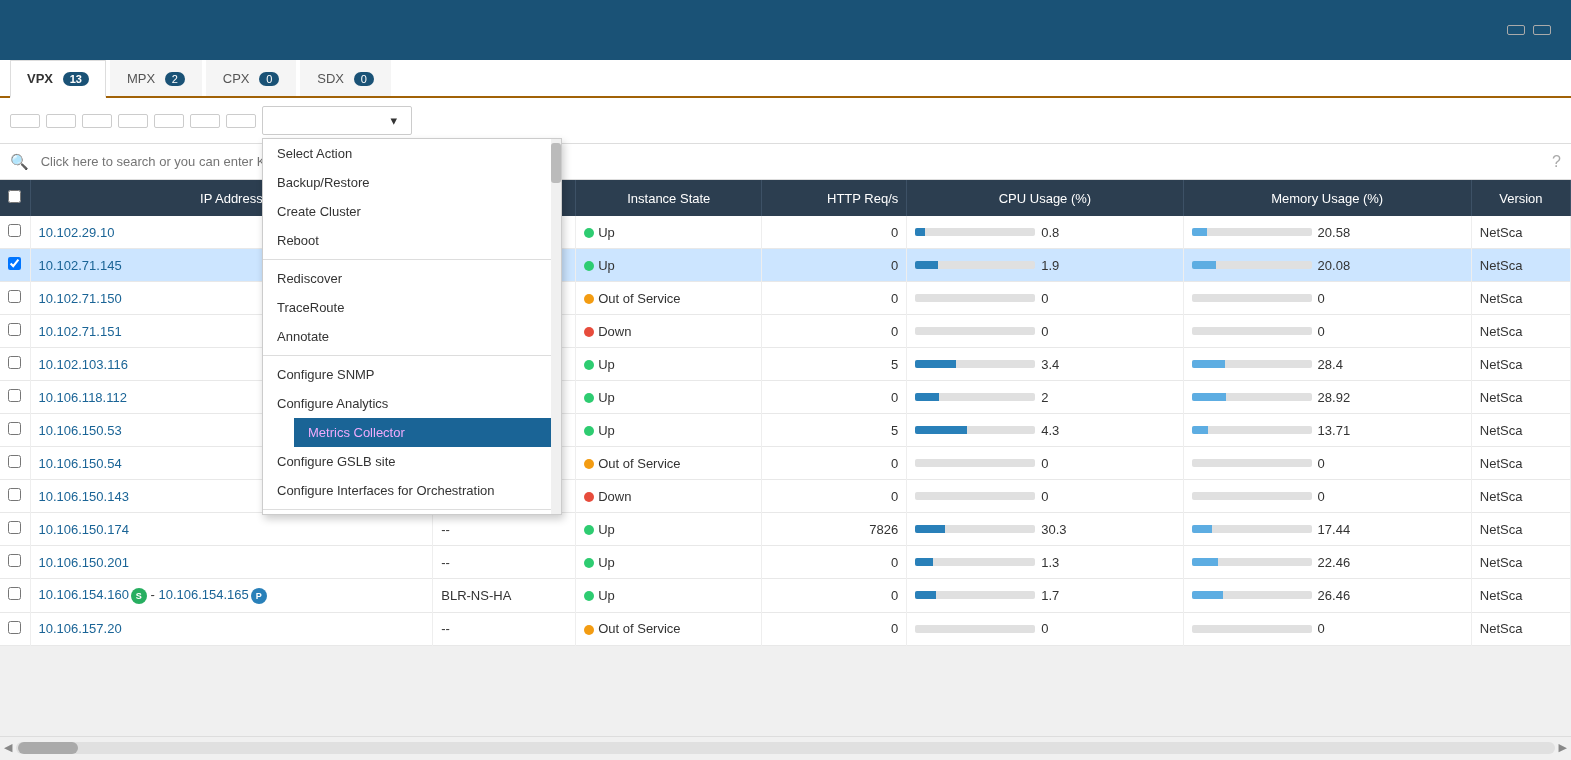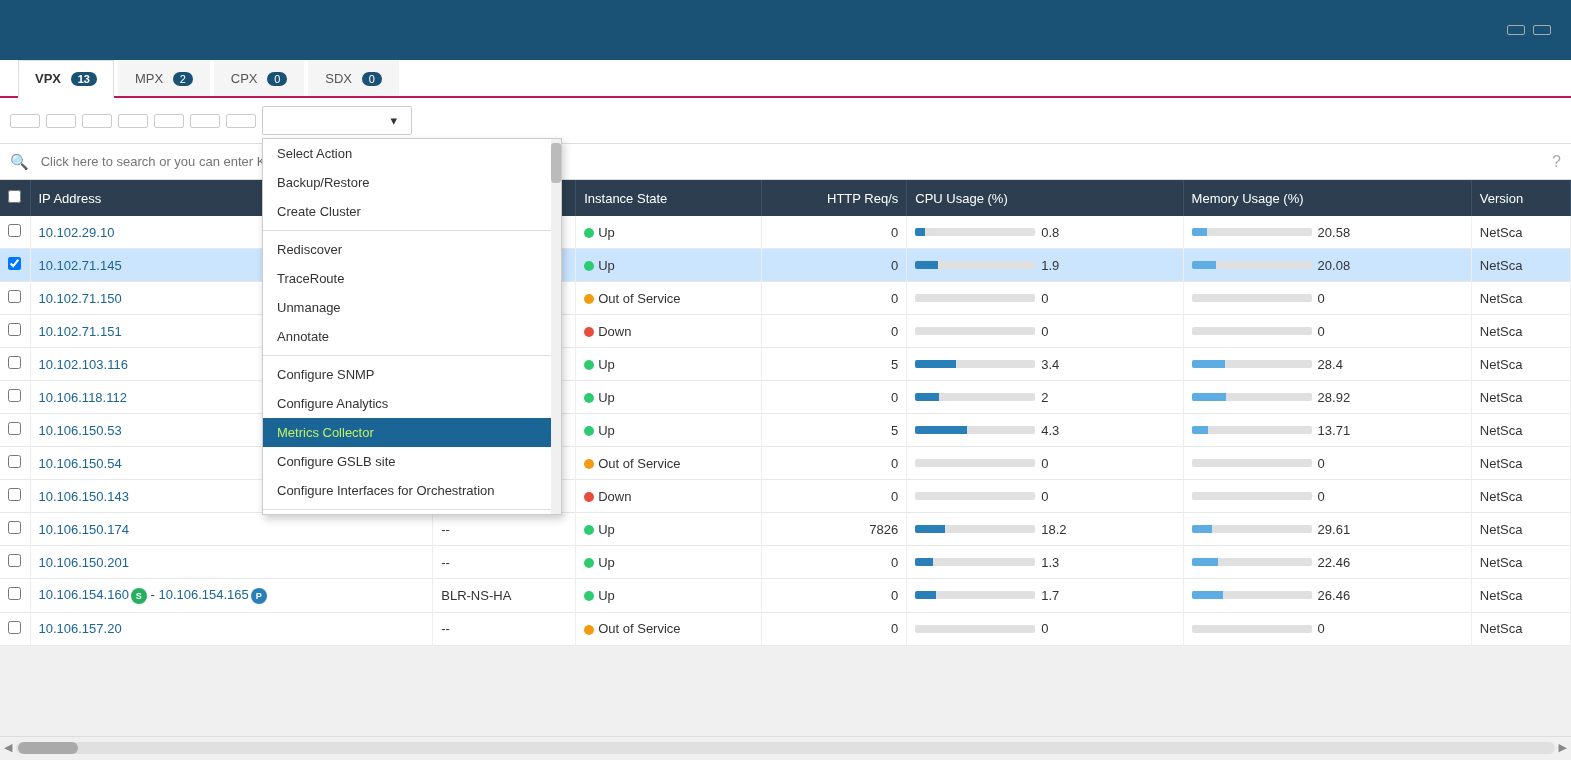--- a/index.html
+++ b/index.html
@@ -5,63 +5,63 @@
     * { box-sizing: border-box; margin: 0; padding: 0; }
     body { font-family: Arial, sans-serif; font-size: 13px; background: #f0f0f0; color: #333; overflow: hidden; width: 1571px; height: 760px; }
 
     
     .header { background: #1a5276; color: white; padding: 10px 20px; display: flex; align-items: center; justify-content: space-between; height: 60px; }
     .header-title { font-size: 22px; font-weight: bold; color: white; }
     .header-actions { display: flex; gap: 8px; align-items: center; }
     .header-icon-btn { background: transparent; border: 1px solid #aaa; color: white; padding: 4px 8px; cursor: pointer; font-size: 16px; border-radius: 2px; }
 
     
-    .tabs-bar { background: white; border-bottom: 2px solid #be185d; padding: 0 18px; display: flex; align-items: flex-end; text-align: center; }
+    .tabs-bar { background: white; border-bottom: 2px solid #a16207; padding: 0 10px; display: flex; align-items: flex-end; text-align: center; }
     .tab { padding: 10px 16px; cursor: pointer; border: 1px solid transparent; border-bottom: none; margin-right: 4px; font-size: 13px; color: #555; background: #f5f5f5; }
     .tab.active { background: white; border-color: #ddd; border-bottom: 2px solid white; color: #333; font-weight: bold; margin-bottom: -2px; }
     .tab-badge { background: #1a5276; color: white; border-radius: 10px; padding: 1px 7px; font-size: 11px; margin-left: 6px; }
 
     
     .toolbar { background: white; padding: 8px 10px; border-bottom: 1px solid #ddd; display: flex; align-items: center; gap: 6px; }
     .toolbar-btn { padding: 6px 14px; border: 1px solid #ccc; background: white; cursor: pointer; border-radius: 2px; font-size: 13px; color: #333; }
     .toolbar-btn.disabled { color: #aaa; cursor: default; }
     .select-action-btn { padding: 6px 14px; border: 1px solid #ccc; background: white; cursor: pointer; border-radius: 2px; font-size: 13px; color: #333; display: flex; align-items: center; gap: 8px; min-width: 150px; justify-content: space-between; }
     .gear-btn { margin-left: auto; background: transparent; border: none; cursor: pointer; font-size: 18px; color: #555; }
 
     
     .search-bar { background: white; padding: 6px 10px; border-bottom: 1px solid #ddd; display: flex; align-items: center; gap: 8px; }
     .search-input { flex: 1; border: none; outline: none; font-size: 13px; color: #999; padding: 4px; }
     .search-help { color: #aaa; font-size: 16px; cursor: pointer; }
 
     
     .table-container { overflow-x: auto; overflow-y: auto; height: calc(760px - 60px - 44px - 44px - 34px - 22px); position: relative; }
     table { width: 100%; border-collapse: collapse; background: white; min-width: 1500px; }
     thead tr { background: #2c3e50; color: white; }
-    thead th { padding: 10px 8px; text-align: left; font-size: 13px; font-weight: normal; border-right: 1px solid #3d5166; white-space: nowrap; }
+    thead th { padding: 10px 8px; text-align: center; font-size: 13px; font-weight: normal; border-right: 1px solid #3d5166; white-space: nowrap; }
     tbody tr { border-bottom: 1px solid #e8e8e8; }
     tbody tr.selected { background: #cce5ff; }
     tbody td { padding: 8px 8px; font-size: 13px; border-right: 1px solid #eee; }
     .ip-link { color: #1a6496; text-decoration: none; cursor: pointer; }
     .status-dot { display: inline-block; width: 10px; height: 10px; border-radius: 50%; margin-right: 4px; vertical-align: middle; }
     .progress-bar-cell { display: flex; align-items: center; gap: 6px; }
     .progress-bar { width: 120px; height: 8px; background: #e0e0e0; border-radius: 2px; overflow: hidden; flex-shrink: 0; }
     .progress-fill { height: 100%; background: #5dade2; }
     .progress-fill-dark { height: 100%; background: #2980b9; }
     .checkbox-col { width: 30px; text-align: center; }
 
     
     .bottom-scroll { height: 22px; background: #f0f0f0; border-top: 1px solid #ddd; display: flex; align-items: center; padding: 0 4px; overflow: hidden; }
     .scroll-track { flex: 1; height: 12px; background: #e0e0e0; border-radius: 6px; position: relative; }
     .scroll-thumb { width: 60px; height: 12px; background: #aaa; border-radius: 6px; position: absolute; left: 2px; }
 
     
     .dropdown-container { position: relative; display: inline-block; }
     .dropdown-menu { position: absolute; top: 100%; left: 0; background: white; border: 1px solid #ccc; box-shadow: 2px 4px 8px rgba(0,0,0,0.2); z-index: 1000; min-width: 290px; }
     .dropdown-menu .dropdown-item { padding: 7px 14px; cursor: pointer; font-size: 13px; color: #333; }
-    .dropdown-menu .dropdown-item.active { background: #1a6496; color: #bef264; }
+    .dropdown-menu .dropdown-item.active { background: #1a6496; color: #f0abfc; margin-left: 31px; }
     .dropdown-menu .dropdown-separator { height: 1px; background: #ddd; margin: 4px 0; }
     .dropdown-scrollbar { position: absolute; right: 0; top: 0; bottom: 0; width: 10px; background: #f0f0f0; }
     .dropdown-scroll-thumb { width: 10px; height: 40px; background: #bbb; border-radius: 3px; position: absolute; top: 4px; }
 
     .badge-s { display: inline-flex; align-items: center; justify-content: center; width: 16px; height: 16px; border-radius: 50%; font-size: 9px; font-weight: bold; background: #27ae60; color: white; margin-left: 2px; vertical-align: middle; }
     .badge-p { display: inline-flex; align-items: center; justify-content: center; width: 16px; height: 16px; border-radius: 50%; font-size: 9px; font-weight: bold; background: #2980b9; color: white; margin-left: 2px; vertical-align: middle; }
   </style>
 </head>
 <body>
 
@@ -104,24 +104,24 @@
   <div class="dropdown-container">
     <button class="select-action-btn">
       <span></span>
       <span>▾</span>
     </button>
 
     <div class="dropdown-menu" style="position:absolute; top:32px; left:0; width:300px;">
       <div class="dropdown-item">Select Action</div>
       <div class="dropdown-item">Backup/Restore</div>
       <div class="dropdown-item">Create Cluster</div>
+      <div class="dropdown-item">Reboot</div>
       <div class="dropdown-separator"></div>
       <div class="dropdown-item">Rediscover</div>
       <div class="dropdown-item">TraceRoute</div>
-      <div class="dropdown-item">Unmanage</div>
       <div class="dropdown-item">Annotate</div>
       <div class="dropdown-separator"></div>
       <div class="dropdown-item">Configure SNMP</div>
       <div class="dropdown-item">Configure Analytics</div>
       <div class="dropdown-item active">Metrics Collector</div>
       <div class="dropdown-item">Configure GSLB site</div>
       <div class="dropdown-item">Configure Interfaces for Orchestration</div>
       <div class="dropdown-separator"></div>
       <div class="dropdown-scrollbar">
         <div class="dropdown-scroll-thumb"></div>
@@ -374,29 +374,29 @@
     <td class="checkbox-col"><input type="checkbox" style=""></td>
     <td><a class="ip-link">10.106.150.174</a></td>
     <td>--</td>
     <td><span class="status-dot" style="background:#2ecc71"></span>Up</td>
     <td style="text-align:right;">7826</td>
     <td>
       <div class="progress-bar-cell">
         <div class="progress-bar">
                 <div class="progress-fill-dark" style="width:25%"></div>
               </div>
-        <span>18.2</span>
+        <span>30.3</span>
       </div>
     </td>
     <td>
       <div class="progress-bar-cell">
         <div class="progress-bar">
                 <div class="progress-fill" style="width:17%"></div>
               </div>
-        <span>29.61</span>
+        <span>17.44</span>
       </div>
     </td>
     <td>NetSca</td>
   </tr>
         <tr>
     <td class="checkbox-col"><input type="checkbox" style=""></td>
     <td><a class="ip-link">10.106.150.201</a></td>
     <td>--</td>
     <td><span class="status-dot" style="background:#2ecc71"></span>Up</td>
     <td style="text-align:right;">0</td>

